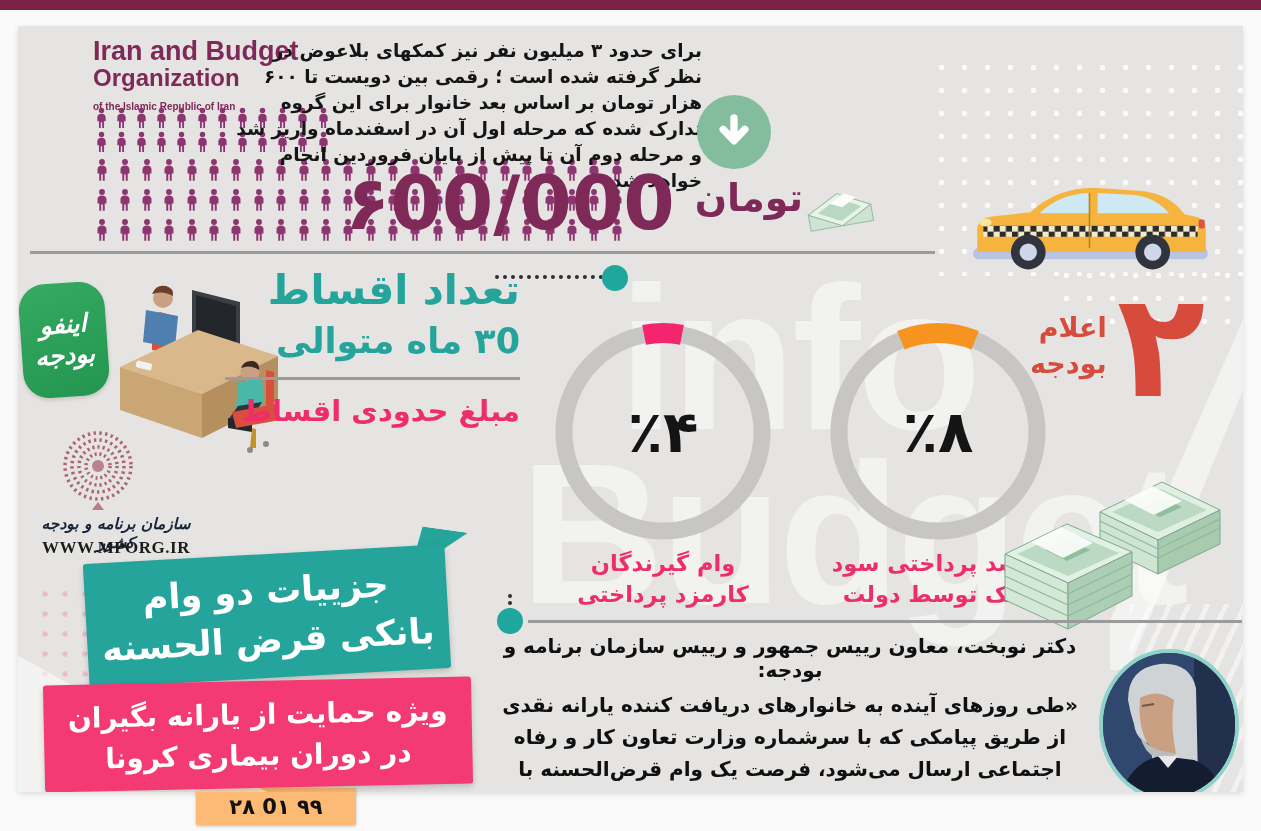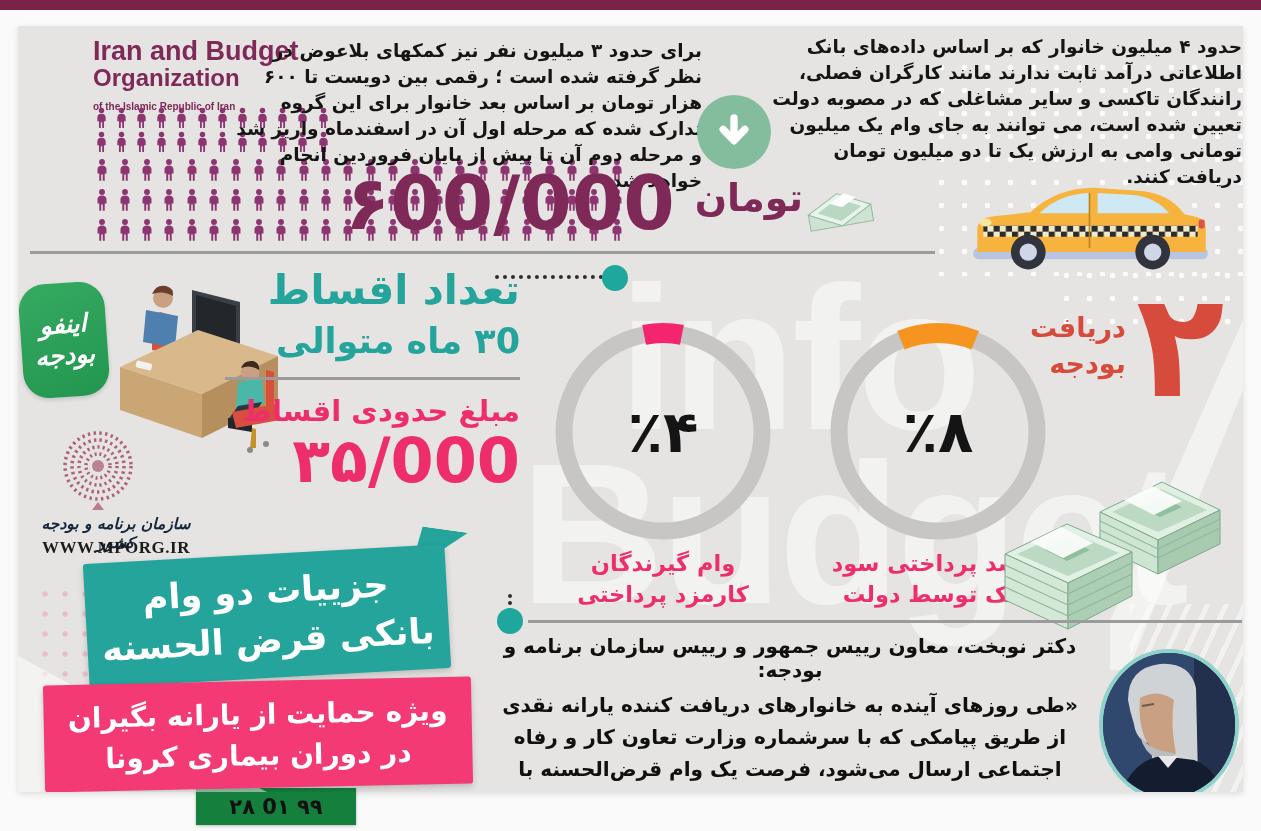--- a/index.html
+++ b/index.html
@@ -63,21 +63,21 @@
   .calli{font-family:"DejaVu Serif",serif;font-style:italic;font-weight:bold;font-size:15.5px;color:#16263c;text-align:center}
   .site{font-family:Liberation Serif, serif;font-weight:bold;font-size:17px;color:#1b1b1b;text-align:center;letter-spacing:.5px}
   .banner{display:flex;flex-direction:column;align-items:center;justify-content:center;color:#fff;font-weight:bold;text-align:center;border-radius:3px;box-shadow:0 3px 6px rgba(0,0,0,.18)}
   .banner-teal{background:var(--teal);font-size:35px;line-height:49px;transform:rotate(-3.2deg)}
   .banner-pink{background:#f43a74;font-size:28px;line-height:41px;transform:rotate(-1.2deg)}
   .fold{width:52px;height:46px;background:var(--teal);clip-path:polygon(0 100%,100% 0,12% 0);transform:rotate(8deg)}
   
   .quote{width:600px;text-align:center}
   .quote .qh{font-size:20px;font-weight:bold;color:#101010}
   .quote .qb{font-size:20px;line-height:32px;font-weight:bold;color:#101010;margin-top:7px}
-  .datebox{width:160px;height:37px;background:#15803d;box-shadow:0 1px 3px rgba(0,0,0,.25);display:flex;align-items:center;justify-content:center;font-size:21px;font-weight:bold;color:#111}
+  .datebox{width:160px;height:37px;background:#fdba74;box-shadow:0 1px 3px rgba(0,0,0,.25);display:flex;align-items:center;justify-content:center;font-size:21px;font-weight:bold;color:#111}
 </style>
 </head>
 <body>
 
 <svg width="0" height="0" style="position:absolute" aria-hidden="true">
   <defs>
     <g id="person-shape" fill="currentColor">
       <circle cx="10" cy="4.5" r="4.2"></circle>
       <path d="M10,9.5 C5.6,9.5 3.6,12 3.6,15 L3.6,21 L6.1,21 L6.1,31.5 L8.9,31.5 L8.9,22.5 L11.1,22.5 L11.1,31.5 L13.9,31.5 L13.9,21 L16.4,21 L16.4,15 C16.4,12 14.4,9.5 10,9.5 Z"></path>
     </g>
@@ -403,21 +403,20 @@
     </div>
 
   <div class="abs z2 para rtl" style="left:214px;top:12px;width:470px">برای حدود ۳ میلیون نفر نیز کمکهای بلاعوض در نظر گرفته شده است ؛ رقمی  بین دویست تا ۶۰۰ هزار تومان بر اساس بعد خانوار برای این گروه تدارک شده که مرحله اول آن در اسفندماه واریز شد و مرحله دوم آن تا پیش از پایان فروردین انجام خواهد شد.</div>
 
   <div class="abs z2 arrow-circle" style="left:679px;top:69px">
     <svg width="42" height="42" viewBox="0 0 24 24">
         <path d="M12 4 V15.5 M5.8 10.5 L12 17 L18.2 10.5" stroke="#fff" stroke-width="4.2" fill="none" stroke-linecap="round" stroke-linejoin="round"></path>
       </svg>
   </div>
 
-  <div class="abs z2 para rtl" style="left:752px;top:8px;width:472px">حدود ۴ میلیون خانوار که بر اساس داده‌های بانک اطلاعاتی درآمد ثابت ندارند مانند کارگران فصلی، رانندگان تاکسی و سایر مشاغلی که در مصوبه دولت تعیین شده است، می توانند به جای وام یک میلیون تومانی وامی  به ارزش یک تا دو میلیون تومان دریافت کنند.</div>
 
   <div class="abs z2 amount-row" style="left:327px;top:140px">
     <div class="amount-val">۶00/000</div>
     <div class="amount-unit rtl">تومان</div>
     <svg class="abs" style="left:448px;top:2px" width="96" height="84" viewBox="0 0 100 85">
       <g transform="rotate(-10 50 45)">
         <rect x="16" y="42" width="66" height="17" fill="#cfe3d4" stroke="#8fb89b" stroke-width="1"></rect>
         <polygon points="16,42 49,25 82,42 49,59" fill="#e8f3ea" stroke="#8fb89b" stroke-width="1"></polygon>
         <polygon points="26,42 49,30 72,42 49,54" fill="#b9d8c1"></polygon>
         <polygon points="40,34 56,26 68,32 52,40" fill="#fdfdfd"></polygon>
@@ -469,21 +468,20 @@
     <polygon points="152,166 156,167 156,186 150,186" fill="#c4922a"></polygon>
     <circle cx="150" cy="188" r="3" fill="#8a8a8a"></circle>
       <circle cx="166" cy="182" r="3" fill="#8a8a8a"></circle>
   </svg>
 
   <div class="abs z2 inst rtl" style="left:207px;top:240px">
     <div class="t1">تعداد اقساط</div>
     <div class="t2">۳0 ماه متوالی</div>
     <div class="hline sep"></div>
     <div class="p1">مبلغ حدودی اقساط</div>
-    <div class="p2">۳۵/000</div>
   </div>
 
   <div class="abs z2 dotline" style="left:477px;top:249px;width:108px"></div>
   <div class="abs z2 tdot" style="left:584px;top:239px"></div>
 
   <div class="abs z2" style="left:525px;top:286px">
     <svg class="gauge" viewBox="0 0 240 240">
       <circle class="g-base" cx="120" cy="120" r="99"></circle>
       <circle class="g-seg" cx="120" cy="120" r="99" stroke="#f5246e" stroke-dasharray="38.0132711084365 584.0220743023426" transform="rotate(-101 120 120)"></circle>
     </svg>
@@ -492,21 +490,21 @@
   <div class="abs z2" style="left:800px;top:286px">
     <svg class="gauge" viewBox="0 0 240 240">
       <circle class="g-base" cx="120" cy="120" r="99"></circle>
       <circle class="g-seg" cx="120" cy="120" r="99" stroke="#f79420" stroke-dasharray="76.026542216873 546.008803193906" transform="rotate(-112 120 120)"></circle>
     </svg>
     <div class="abs gauge-value" style="left:0;top:86px">٪۸</div>
   </div>
 
   <div class="abs z2 two-mil" style="left:1012px;top:258px">
     <div class="units rtl">
-      <div>دریافت</div>
+      <div>اعلام</div>
       <div>بودجه</div>
     </div>
     <div class="digit">۲</div>
   </div>
 
   <div class="abs z2 gauge-label rtl" style="left:525px;top:522px">
     <div>وام گیرندگان</div>
     <div>کارمزد پرداختی</div>
   </div>
   <div class="abs z2 gauge-label rtl" style="left:800px;top:522px">

